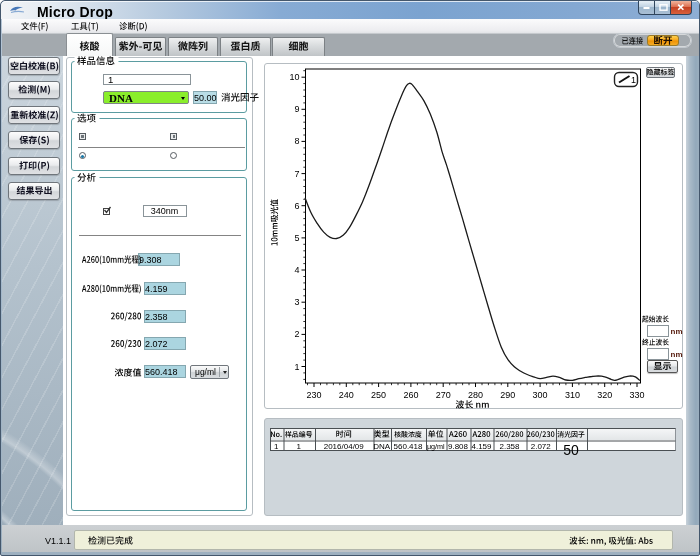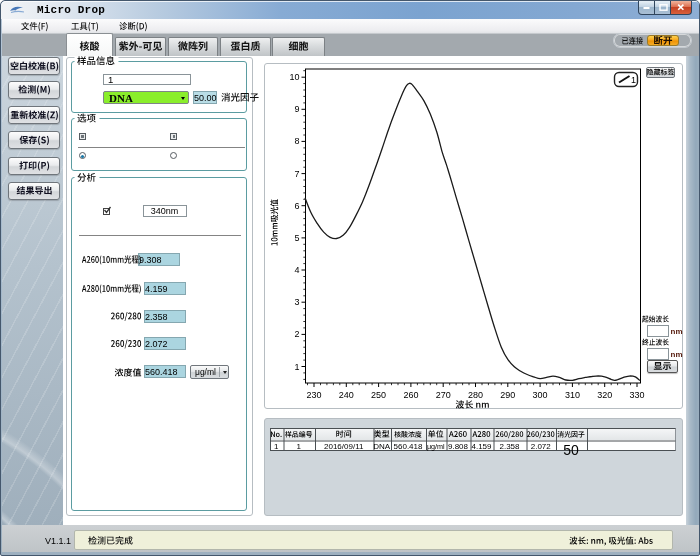--- a/index.html
+++ b/index.html
@@ -4,22 +4,22 @@
 html,body{width:700px;height:556px;overflow:hidden}
 body{font-family:"Liberation Sans",sans-serif;position:relative;background:#fff}
 #win{position:absolute;left:0;top:0;width:700px;height:556px;overflow:hidden;
   border:1px solid #44576c;border-radius:5px 5px 2px 2px;
   background:linear-gradient(180deg,#b6c6d6 0%,#a3b8cb 50%,#9db0c0 100%)}
 .abs{position:absolute}
 
 #title{position:absolute;left:0;top:0;width:700px;height:18px;
   background:linear-gradient(90deg,#f2f4f6 0%,#e4eaf1 7%,#b9cce0 22%,#87abd4 40%,#7ba3d0 60%,#84a8d2 82%,#8eaed4 100%);
   border-radius:5px 5px 0 0;box-shadow:inset 0 1px 0 rgba(255,255,255,.75)}
-#apptitle{position:absolute;left:36px;top:3px;font-family:Liberation Mono, monospace;
-  font-weight:bold;font-size:11px;color:#000;letter-spacing:.2px}
+#apptitle{position:absolute;left:36px;top:3px;font-family:Liberation Sans, sans-serif;
+  font-weight:bold;font-size:14px;color:#000;letter-spacing:.2px}
 .winbtn{position:absolute;top:0;height:14px;border:1px solid #30455c;border-top:none}
 #bmin{left:637px;width:17px;border-radius:0 0 0 4px;
   background:linear-gradient(180deg,#e7f0f7 0%,#c0d2e2 45%,#9cb6cd 50%,#aabfd4 100%)}
 #bmax{left:653px;width:17px;
   background:linear-gradient(180deg,#e7f0f7 0%,#c0d2e2 45%,#9cb6cd 50%,#aabfd4 100%)}
 #bclose{left:669px;width:22px;border-radius:0 0 4px 0;
   background:linear-gradient(180deg,#f0b49c 0%,#dd6f50 45%,#c44223 50%,#d9603c 100%)}
 
 #menubar{position:absolute;left:1px;top:18px;width:698px;height:15px;
   background:linear-gradient(180deg,#fbfbfc,#ededf0 80%,#e2e4e7);border-bottom:1px solid #c5c9cd}
@@ -176,21 +176,21 @@
     <div class="gbtn" style="left:646px;top:358.5px;width:31px;height:13px;border-color:#555;box-shadow:0 1px 1px rgba(0,0,0,.25)"></div>
     <div class="t" style="left:669.5px;top:325.5px;font-size:8px;font-weight:bold;color:#5a2012">nm</div>
     <div class="t" style="left:669.5px;top:348.5px;font-size:8px;font-weight:bold;color:#5a2012">nm</div>
     <div class="abs" style="left:268.5px;top:426.5px;width:405.5px;height:12.5px;background:linear-gradient(180deg,#f6f7f8,#e3e6e8)"></div>
     <div class="abs" style="left:268.5px;top:439px;width:405.5px;height:10.5px;background:#fff"></div>
     <svg class="abs" style="left:268.5px;top:426.5px" width="406" height="24" viewBox="0 0 406 24">
       <path d="M0.5 0V23.0 M14.0 0V23.0 M45.5 0V23.0 M104.0 0V23.0 M121.5 0V23.0 M156.5 0V23.0 M177.0 0V23.0 M201.0 0V23.0 M224.0 0V23.0 M257.0 0V23.0 M286.5 0V23.0 M317.5 0V23.0 M406.0 0V23.0 M0 .5H405.5 M0 13.0H405.5 M0 22.5H405.5" stroke="#4a4f53" stroke-width="1" fill="none"></path>
     </svg>
     <div class="t" style="left:235.25px;top:440.5px;width:80px;text-align:center;font-size:8px">1</div>
     <div class="t" style="left:257.75px;top:440.5px;width:80px;text-align:center;font-size:8px">1</div>
-    <div class="t" style="left:302.75px;top:440.5px;width:80px;text-align:center;font-size:8px">2016/09/11</div>
+    <div class="t" style="left:302.75px;top:440.5px;width:80px;text-align:center;font-size:8px">2016/04/09</div>
     <div class="t" style="left:340.75px;top:440.5px;width:80px;text-align:center;font-size:8px">DNA</div>
     <div class="t" style="left:367.0px;top:440.5px;width:80px;text-align:center;font-size:8px">560.418</div>
     <div class="t" style="left:394.75px;top:440.5px;width:80px;text-align:center;font-size:7.2px">μg/ml</div>
     <div class="t" style="left:417.0px;top:440.5px;width:80px;text-align:center;font-size:8px">9.808</div>
     <div class="t" style="left:440.5px;top:440.5px;width:80px;text-align:center;font-size:8px">4.159</div>
     <div class="t" style="left:468.5px;top:440.5px;width:80px;text-align:center;font-size:8px">2.358</div>
     <div class="t" style="left:499.75px;top:440.5px;width:80px;text-align:center;font-size:8px">2.072</div>
     <div class="t" style="left:530.0px;top:440.5px;width:80px;text-align:center;font-size:14px">50</div>
     <div id="status"></div>
     <div id="sbeige"></div>

